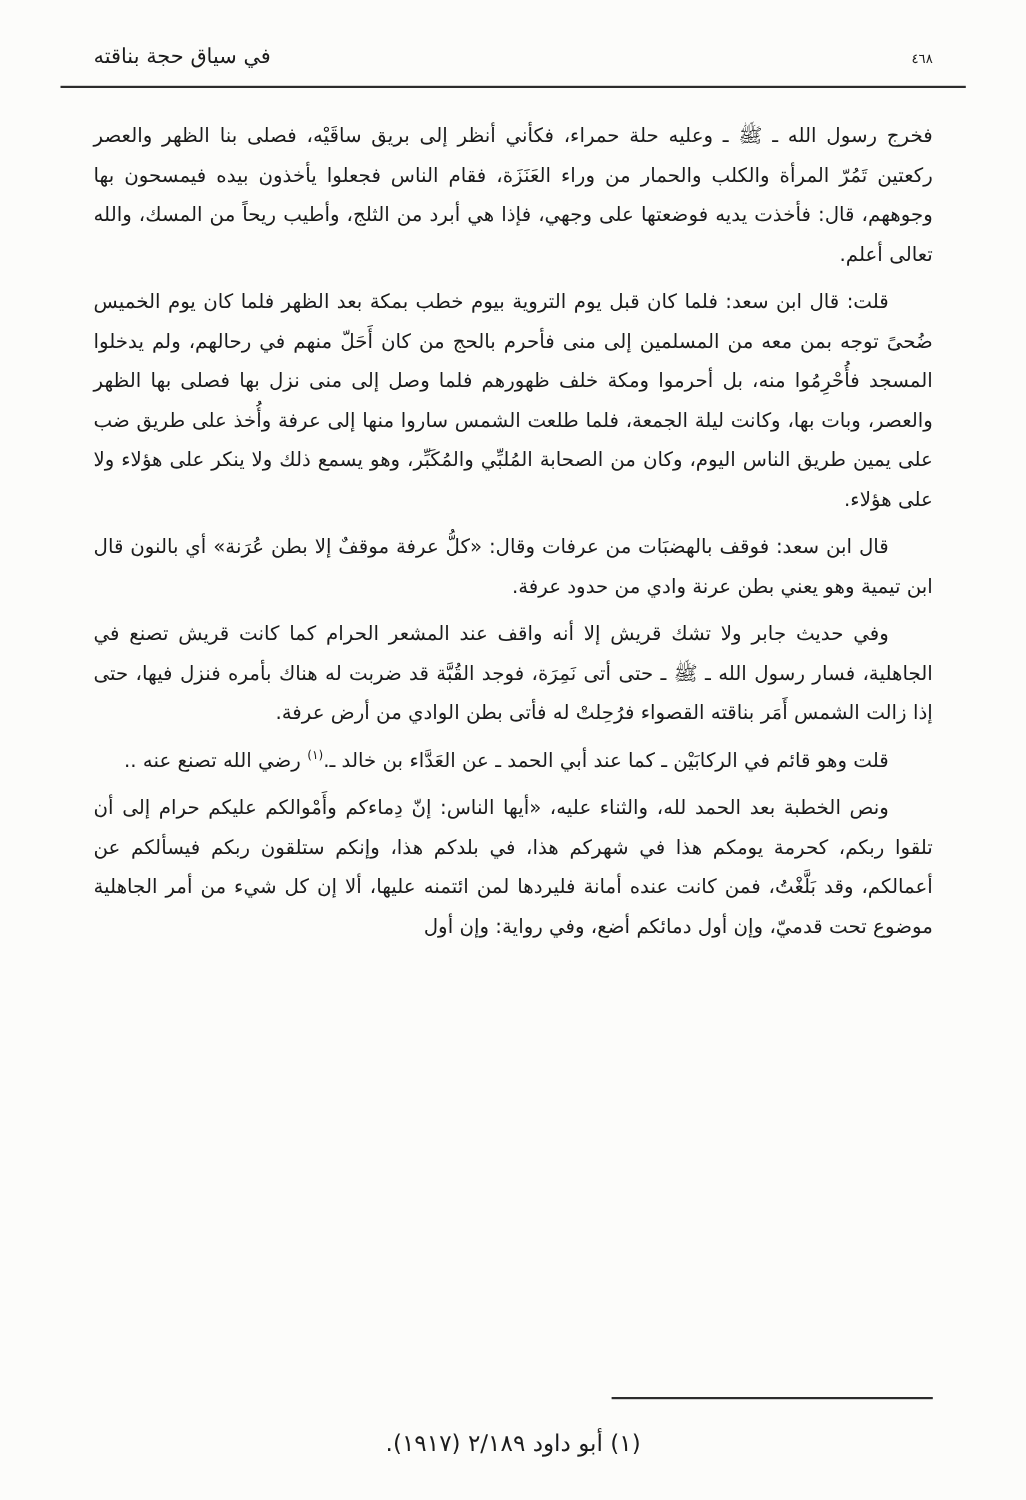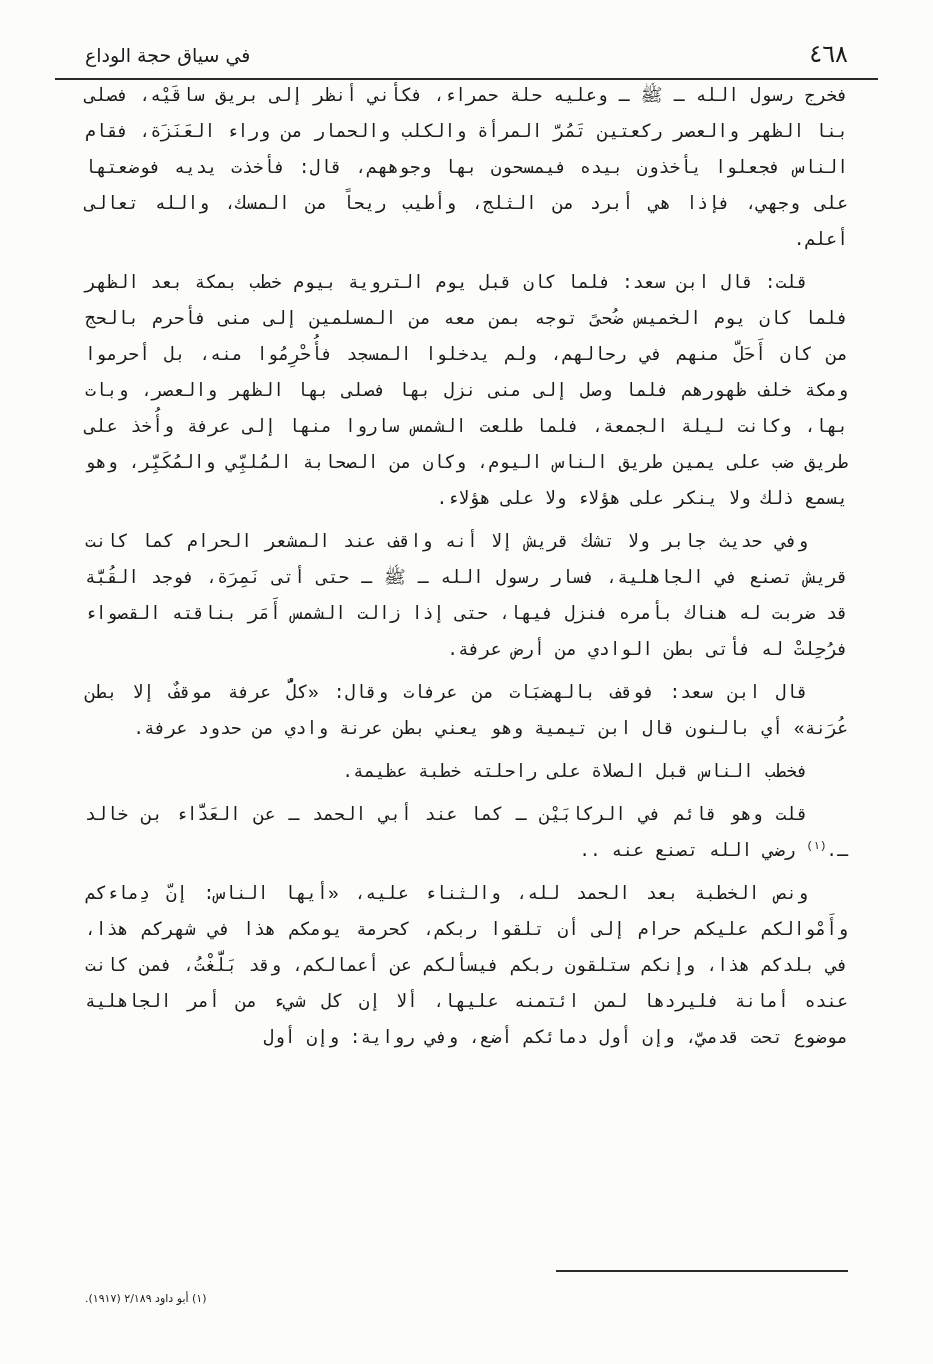--- a/index.html
+++ b/index.html
@@ -25,85 +25,83 @@
     left: 85px;
     display: flex;
     justify-content: space-between;
     align-items: baseline;
     font-size: 19px;
   }
   .running-title {
     letter-spacing: 0.5px;
   }
   .page-number {
-    font-size: 24px;
+    font-size: 12px;
   }
   .header-rule {
     position: absolute;
     top: 78px;
     right: 55px;
     left: 55px;
     border-top: 2px solid #2c2c2c;
   }
   .page-body {
     position: absolute;
-    top: 78px;
+    top: 106px;
     right: 85px;
     left: 85px;
     font-size: 18px;
     line-height: 36px;
     text-align: justify;
     text-justify: inter-word;
-    font-family: Liberation Mono, monospace;
   }
   .page-body p {
     margin: 0 0 7px 0;
   }
   .page-body p.indent {
     text-indent: 40px;
   }
   .footnote-ref-marker {
     font-size: 11px;
     line-height: 0;
   }
   .footnote-separator {
     position: absolute;
     bottom: 92px;
     right: 85px;
     width: 292px;
     border-top: 2px solid #2c2c2c;
   }
   .footnote {
     position: absolute;
-    bottom: 52px;
+    bottom: 39px;
     right: 85px;
     left: 85px;
-    font-size: 11px;
+    font-size: 21px;
     line-height: 26px;
-    text-align: left;
+    text-align: center;
   }
 </style>
 </head>
 <body>
 
 <div class="page">
 
   <div class="page-header">
     <span class="page-number">٤٦٨</span>
-    <span class="running-title">في سياق حجة الوداع</span>
+    <span class="running-title">في سياق حجة بناقته</span>
   </div>
 
   <div class="header-rule"></div>
 
   <div class="page-body">
     <p>فخرج رسول الله ـ ﷺ ـ وعليه حلة حمراء، فكأني أنظر إلى بريق ساقَيْه، فصلى بنا الظهر والعصر ركعتين تَمُرّ المرأة والكلب والحمار من وراء العَنَزَة، فقام الناس فجعلوا يأخذون بيده فيمسحون بها وجوههم، قال: فأخذت يديه فوضعتها على وجهي، فإذا هي أبرد من الثلج، وأطيب ريحاً من المسك، والله تعالى أعلم.</p>
     <p class="indent">قلت: قال ابن سعد: فلما كان قبل يوم التروية بيوم خطب بمكة بعد الظهر فلما كان يوم الخميس ضُحىً توجه بمن معه من المسلمين إلى منى فأحرم بالحج من كان أَحَلّ منهم في رحالهم، ولم يدخلوا المسجد فأُحْرِمُوا منه، بل أحرموا ومكة خلف ظهورهم فلما وصل إلى منى نزل بها فصلى بها الظهر والعصر، وبات بها، وكانت ليلة الجمعة، فلما طلعت الشمس ساروا منها إلى عرفة وأُخذ على طريق ضب على يمين طريق الناس اليوم، وكان من الصحابة المُلبِّي والمُكَبِّر، وهو يسمع ذلك ولا ينكر على هؤلاء ولا على هؤلاء.</p>
+    <p class="indent">قال ابن سعد: فوقف بالهضبَات من عرفات وقال: «كلُّ عرفة موقفٌ إلا بطن عُرَنة» أي بالنون قال ابن تيمية وهو يعني بطن عرنة وادي من حدود عرفة.</p>
     <p class="indent">وفي حديث جابر ولا تشك قريش إلا أنه واقف عند المشعر الحرام كما كانت قريش تصنع في الجاهلية، فسار رسول الله ـ ﷺ ـ حتى أتى نَمِرَة، فوجد القُبَّة قد ضربت له هناك بأمره فنزل فيها، حتى إذا زالت الشمس أَمَر بناقته القصواء فرُحِلتْ له فأتى بطن الوادي من أرض عرفة.</p>
-    <p class="indent">قال ابن سعد: فوقف بالهضبَات من عرفات وقال: «كلُّ عرفة موقفٌ إلا بطن عُرَنة» أي بالنون قال ابن تيمية وهو يعني بطن عرنة وادي من حدود عرفة.</p>
-    <p class="indent">فخطب الناس قبل الصلاة على راحلته خطبة عظيمة.</p>
     <p class="indent"><span>قلت وهو قائم في الركابَيْن ـ كما عند أبي الحمد ـ عن العَدَّاء بن خالد ـ.</span><sup class="footnote-ref-marker">(١)</sup><span> رضي الله تصنع عنه ..</span></p>
     <p class="indent">ونص الخطبة بعد الحمد لله، والثناء عليه، «أيها الناس: إنّ دِماءكم وأَمْوالكم عليكم حرام إلى أن تلقوا ربكم، كحرمة يومكم هذا في شهركم هذا، في بلدكم هذا، وإنكم ستلقون ربكم فيسألكم عن أعمالكم، وقد بَلَّغْتُ، فمن كانت عنده أمانة فليردها لمن ائتمنه عليها، ألا إن كل شيء من أمر الجاهلية موضوع تحت قدميّ، وإن أول دمائكم أضع، وفي رواية: وإن أول</p>
   </div>
 
   <div class="footnote-separator"></div>
 
   <div class="footnote">(١) أبو داود ٢/١٨٩ (١٩١٧).</div>
 
 </div>
 

